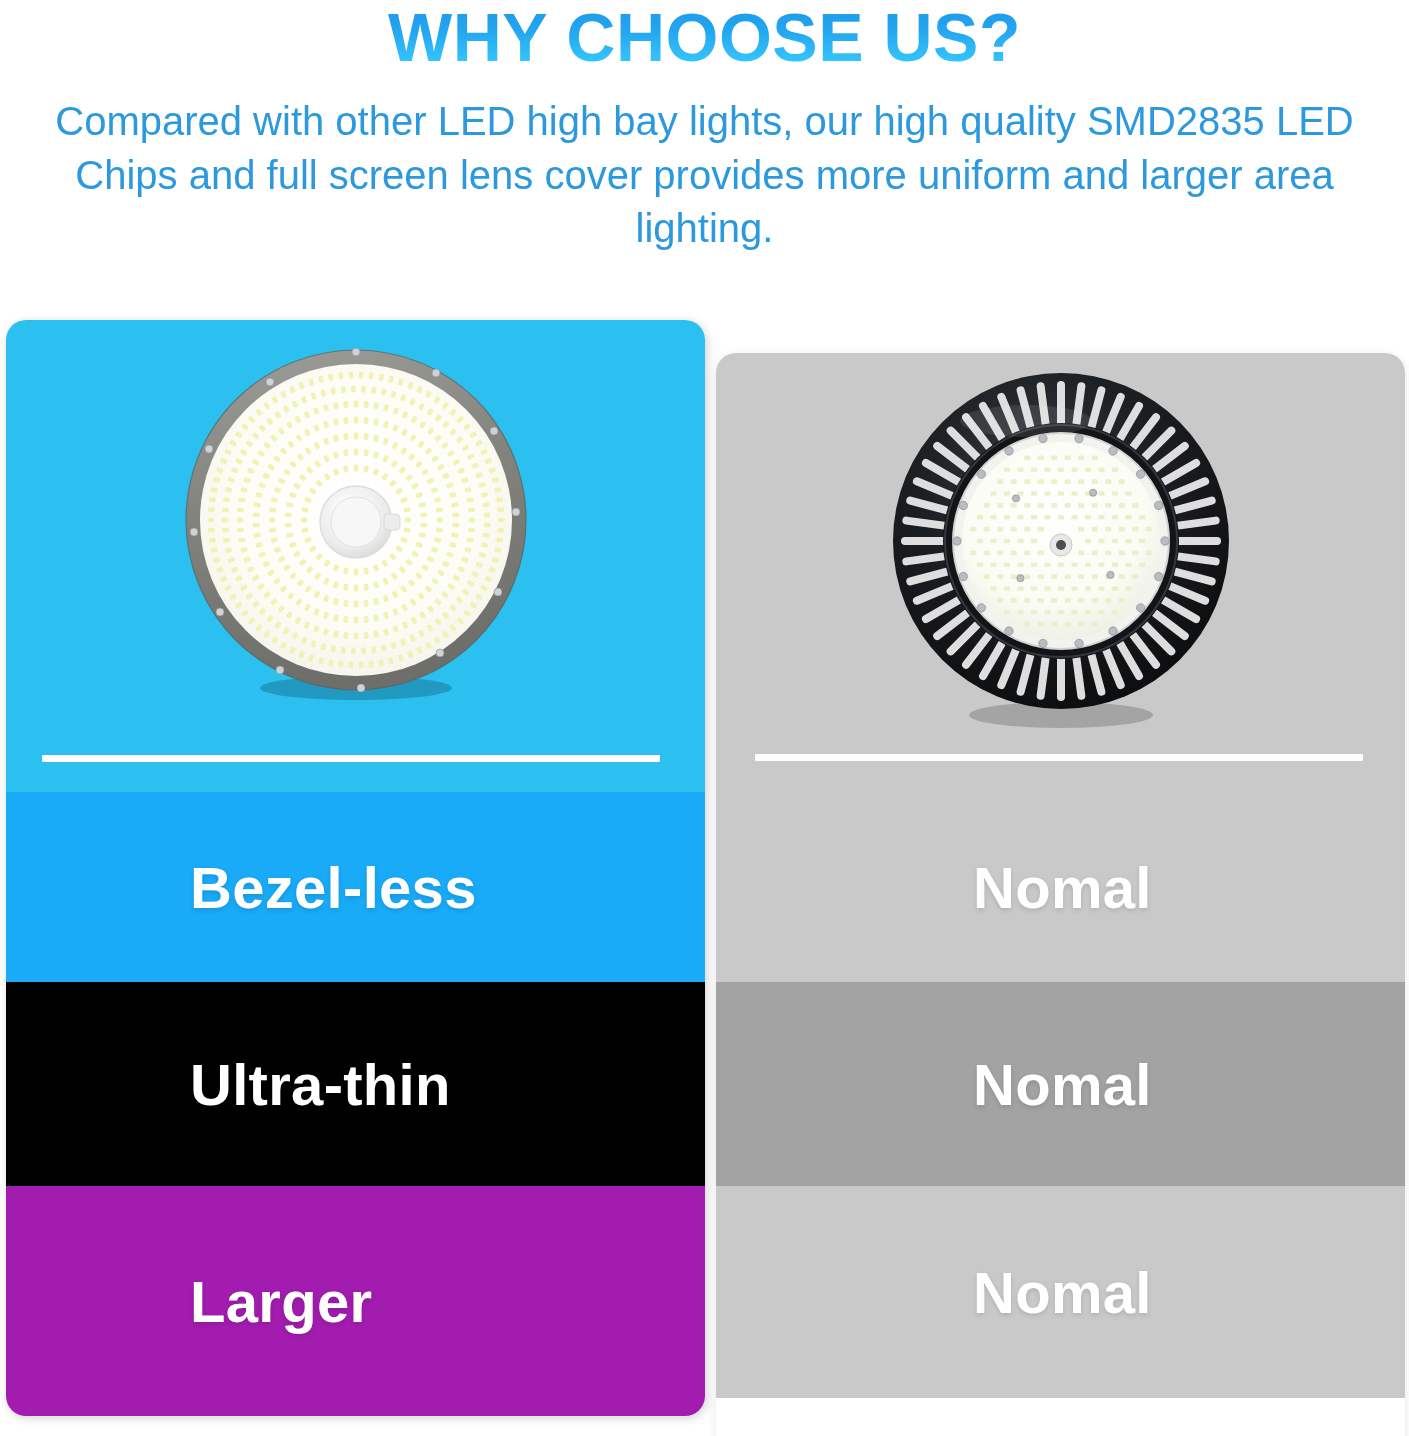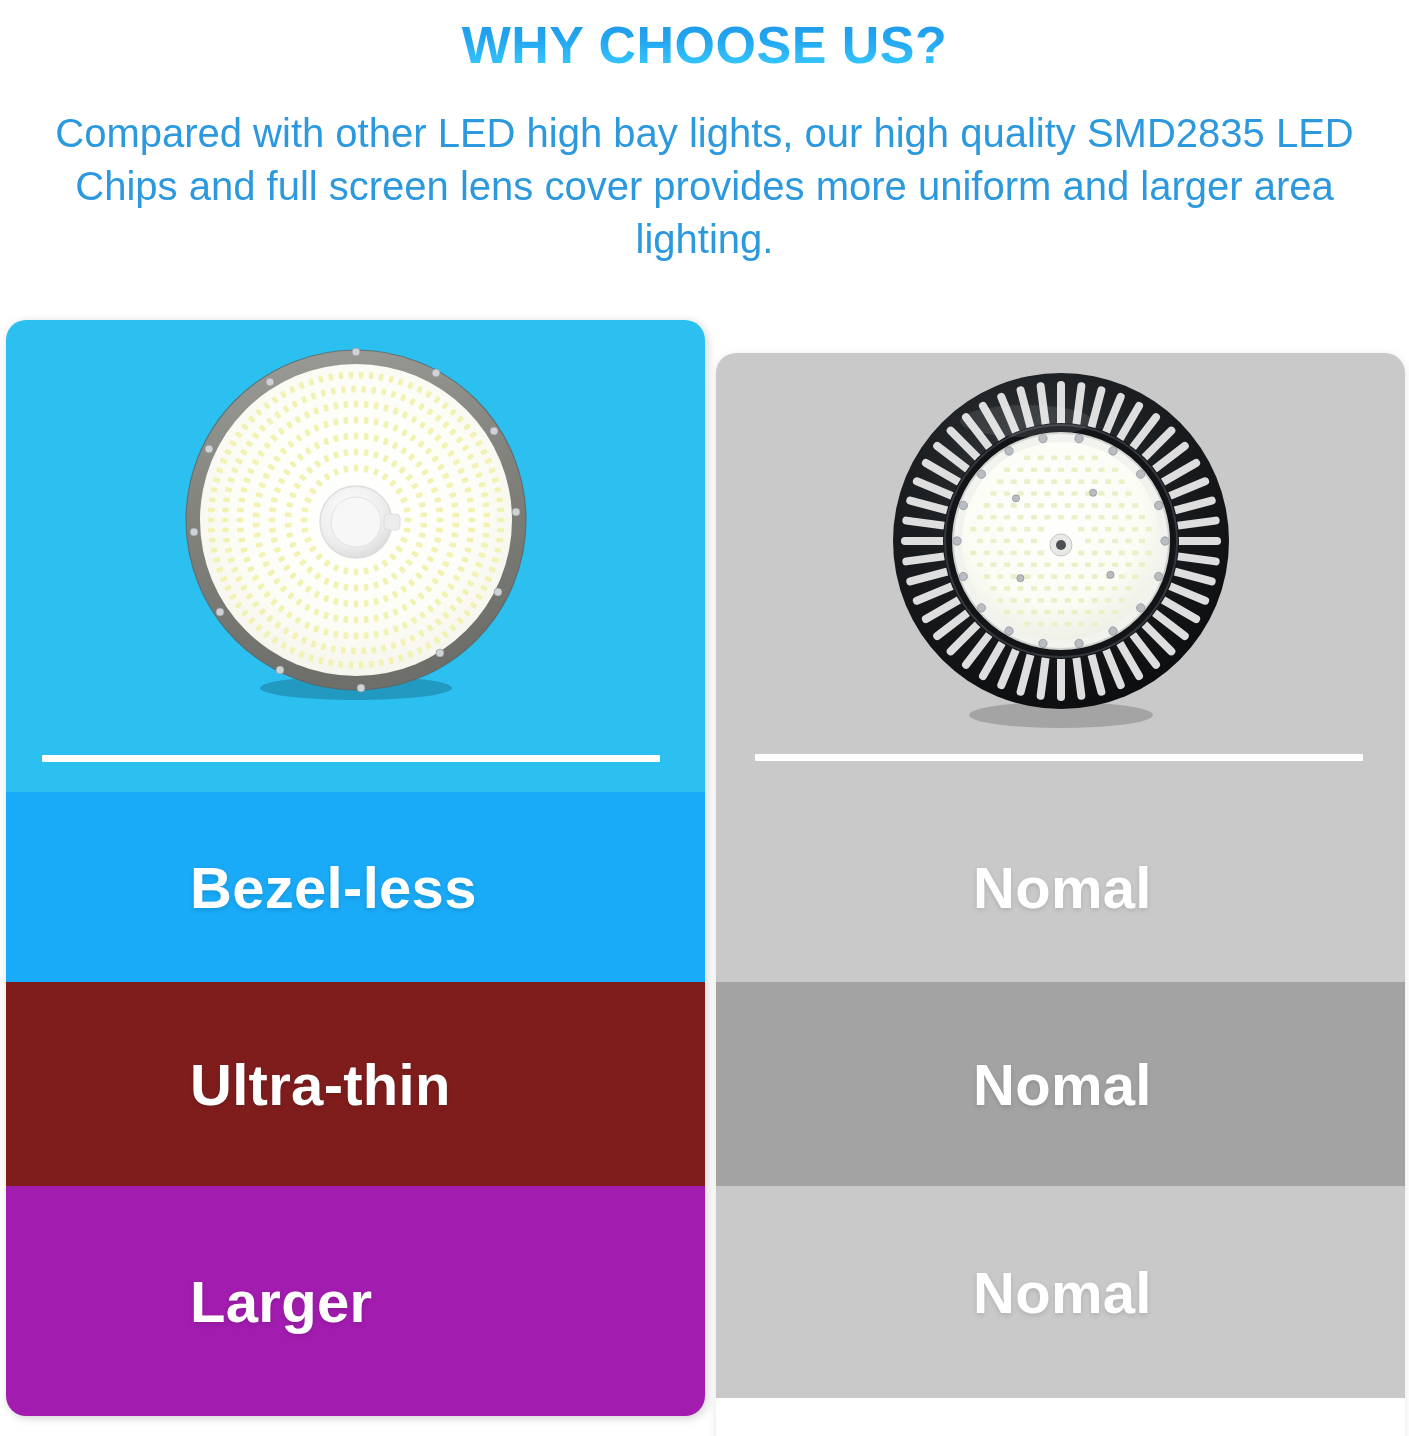--- a/index.html
+++ b/index.html
@@ -18,34 +18,34 @@
 
   
   #header {
     position: absolute;
     left: 0; top: 0;
     width: 1409px;
     height: 300px;
     text-align: center;
   }
   #page-title {
-    margin: 16px;
+    margin: 0;
     padding-top: 2px;
-    font-size: 52px;
+    font-size: 68px;
     font-weight: bold;
     letter-spacing: 0.5px;
     line-height: 1.05;
     background: linear-gradient(180deg, #1E96E8 0%, #23A6F0 42%, #33C3FB 82%, #45D2FF 100%);
     -webkit-background-clip: text;
     background-clip: text;
     color: transparent;
     -webkit-text-fill-color: transparent;
   }
   #subtitle {
-    margin: 12px auto;
+    margin: 4px auto;
     padding-top: 18px;
     width: 1330px;
     font-size: 40px;
     line-height: 1.33;
     color: #2C99DE;
     font-weight: normal;
   }
 
   
   #compare-board {
@@ -116,21 +116,21 @@
     font-size: 58px;
     letter-spacing: 0.3px;
     text-shadow: 0 2px 5px rgba(0,0,0,0.13);
     white-space: nowrap;
   }
   #panel-ours .row-label { padding-left: 184px; }
   #panel-others .row-label { padding-left: 257px; }
 
   
   #row-ours-0 { height: 190px; background: #19AAF8; }
-  #row-ours-1 { height: 204px; background: #7f1d1d; }
+  #row-ours-1 { height: 204px; background: #000000; }
   #row-ours-2 { height: 230px; background: #a21caf; }
 
   
   #row-others-0 { height: 190px; background: #C9C9C9; }
   #row-others-1 { height: 204px; background: #A3A3A3; }
   #row-others-2 { height: 212px; background: #C9C9C9; }
 
   
   .product { position: absolute; left: 50%; transform: translateX(-50%); }
   #product-ours { top: 24px; width: 360px; height: 360px; }

